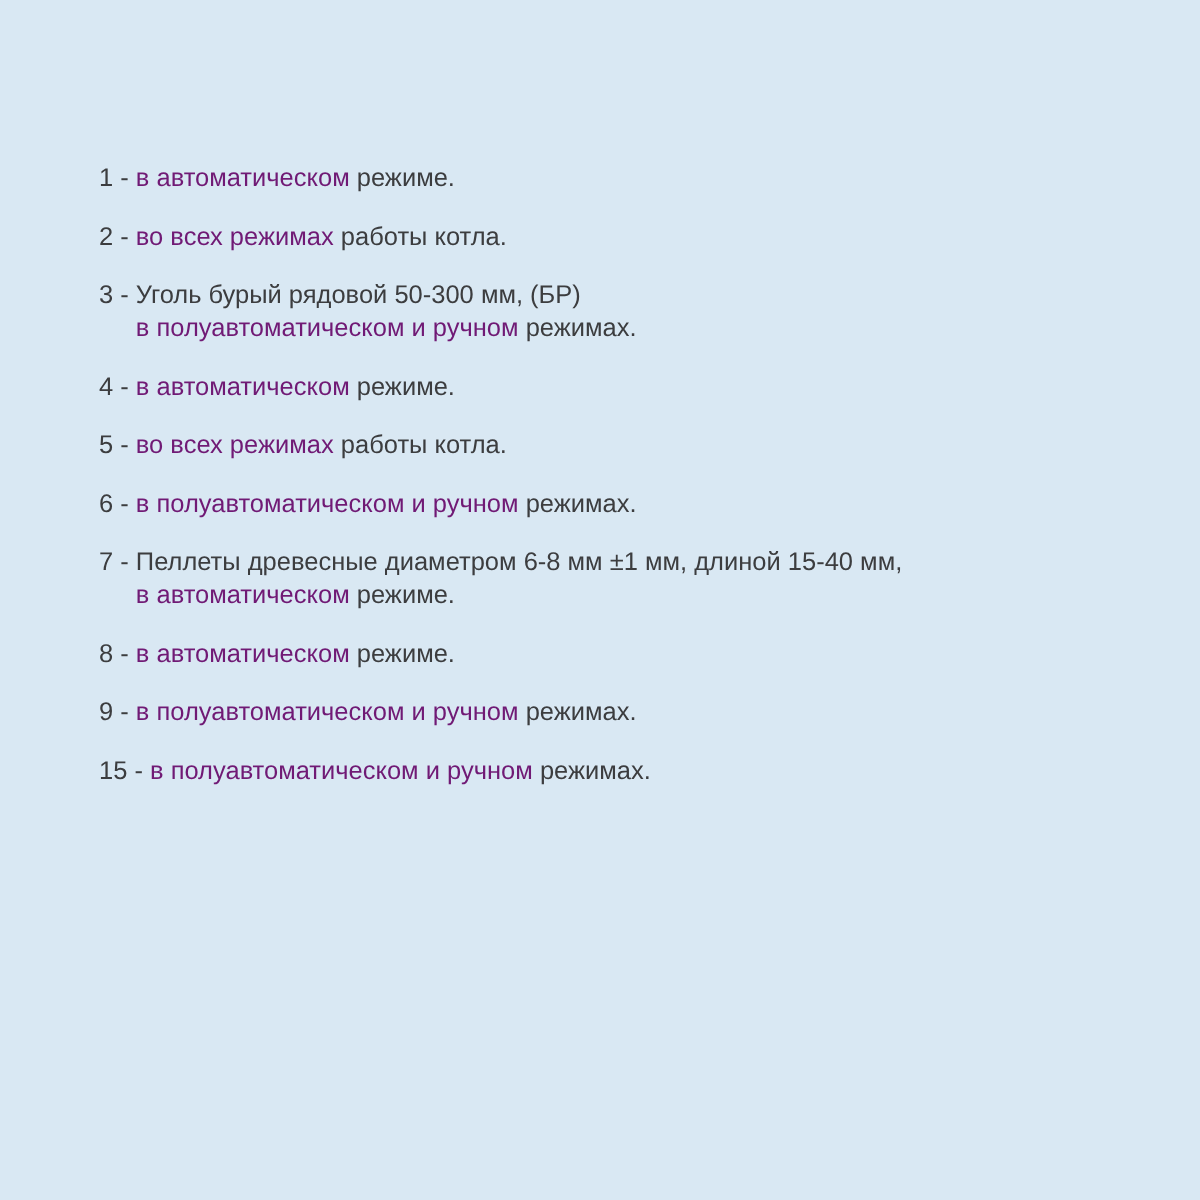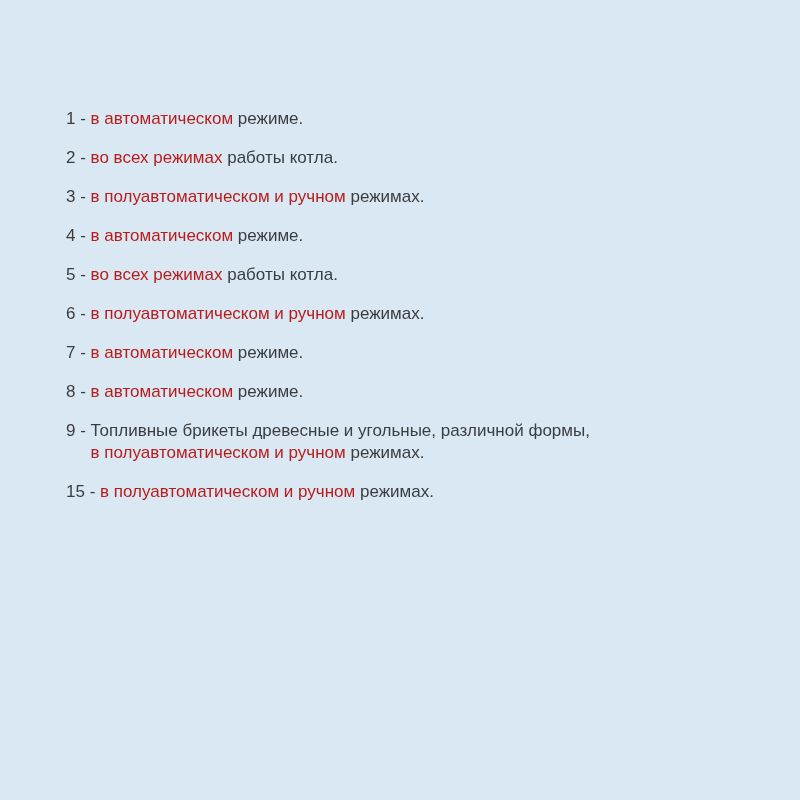--- a/index.html
+++ b/index.html
@@ -14,21 +14,21 @@
     width: 800px; height: 800px;
     padding: 108px 0 0 66px;
     background: #d9e8f3;
     color: #3c3d3f;
     font-size: 17px;
     line-height: 22px;
     white-space: nowrap;
   }
   .item { display: flex; margin-bottom: 17px; }
   .marker { white-space: pre; }
-  .red { color: #b91c1c; }
+  .red { color: #701a75; }
 </style>
 </head>
 <body>
 
 <div class="page">
 
   <div class="item">
     <span class="marker">1 - </span>
     <div class="content">
       <div><span class="red">в автоматическом</span><span> режиме.</span></div>
@@ -38,20 +38,21 @@
   <div class="item">
     <span class="marker">2 - </span>
     <div class="content">
       <div><span class="red">во всех режимах</span><span> работы котла.</span></div>
     </div>
   </div>
 
   <div class="item">
     <span class="marker">3 - </span>
     <div class="content">
+      <div>Уголь бурый рядовой 50-300 мм, (БР)</div>
       <div><span class="red">в полуавтоматическом и ручном</span><span> режимах.</span></div>
     </div>
   </div>
 
   <div class="item">
     <span class="marker">4 - </span>
     <div class="content">
       <div><span class="red">в автоматическом</span><span> режиме.</span></div>
     </div>
   </div>
@@ -66,35 +67,35 @@
   <div class="item">
     <span class="marker">6 - </span>
     <div class="content">
       <div><span class="red">в полуавтоматическом и ручном</span><span> режимах.</span></div>
     </div>
   </div>
 
   <div class="item">
     <span class="marker">7 - </span>
     <div class="content">
+      <div>Пеллеты древесные диаметром 6-8 мм ±1 мм, длиной 15-40 мм,</div>
       <div><span class="red">в автоматическом</span><span> режиме.</span></div>
     </div>
   </div>
 
   <div class="item">
     <span class="marker">8 - </span>
     <div class="content">
       <div><span class="red">в автоматическом</span><span> режиме.</span></div>
     </div>
   </div>
 
   <div class="item">
     <span class="marker">9 - </span>
     <div class="content">
-      <div>Топливные брикеты древесные и угольные, различной формы,</div>
       <div><span class="red">в полуавтоматическом и ручном</span><span> режимах.</span></div>
     </div>
   </div>
 
   <div class="item">
     <span class="marker">15 - </span>
     <div class="content">
       <div><span class="red">в полуавтоматическом и ручном</span><span> режимах.</span></div>
     </div>
   </div>

